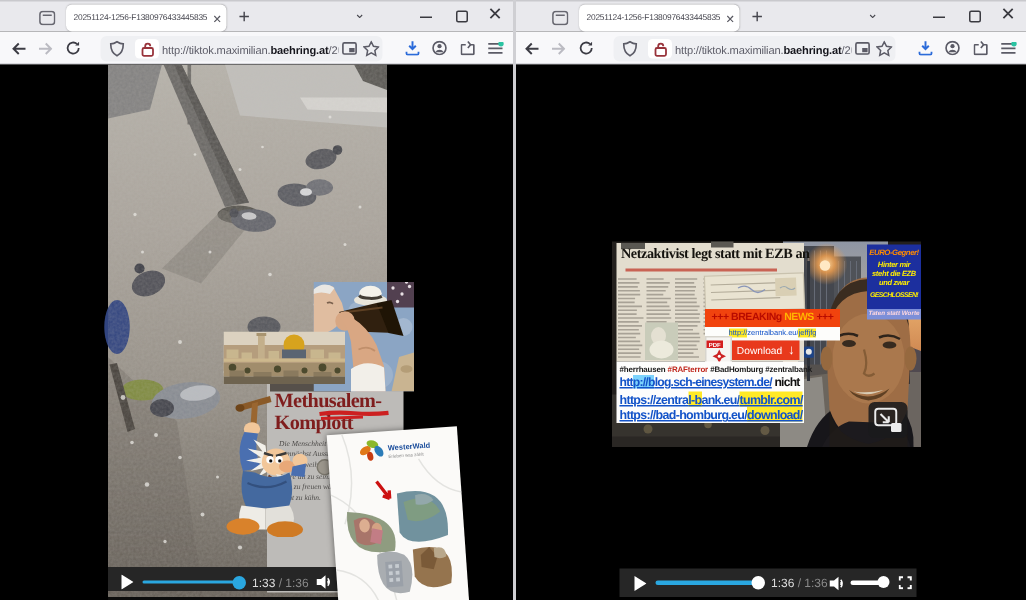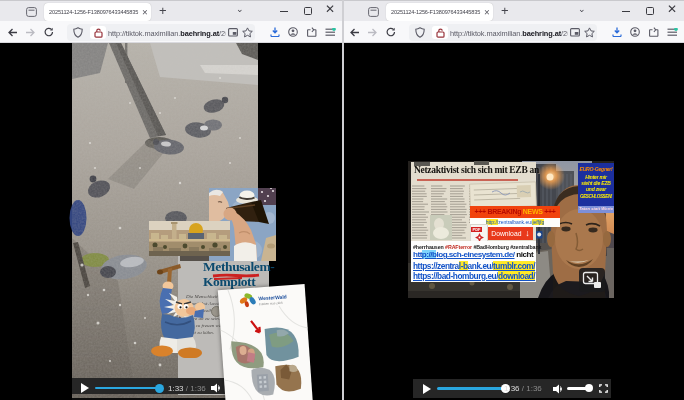--- a/index.html
+++ b/index.html
@@ -158,21 +158,21 @@
       <circle cx="95" cy="125" r="1"></circle>
           <circle cx="82" cy="222" r="1.6"></circle>
           <circle cx="104" cy="247" r="1.3"></circle>
     </g>
     <rect x="72" y="0" width="186" height="357" filter="url(#grain)" opacity="0.45"></rect>
         <rect x="72" y="355" width="186" height="2" fill="#0c0c0c"></rect>
    </svg>
 
    <div class="abs" style="left:178px;top:209px;width:91px;height:143px;background:#bdbbb8;">
      <div class="abs" style="left:2px;top:1px;width:54px;height:8px;background:#56504a"></div>
-     <div class="abs" style="left:5px;top:8px;width:90px;font-family:'Liberation Serif',serif;font-weight:bold;font-size:13.5px;letter-spacing:-0.4px;color:#0c4a6e;line-height:14.5px;margin-left:20px;">Methusalem-<br>Komplott</div>
+     <div class="abs" style="left:5px;top:8px;width:90px;font-family:'Liberation Serif',serif;font-weight:bold;font-size:13.5px;letter-spacing:-0.4px;color:#7f1d1d;line-height:14.5px;">Methusalem-<br>Komplott</div>
      <svg class="abs" style="left:34px;top:21px" width="50" height="8" viewBox="0 0 50 8">
           <path d="M1 3 Q 12 1.5 24 2.5 T 47 2.2" stroke="#cc2020" stroke-width="2.8" fill="none"></path>
           <path d="M2 6 L 30 5" stroke="#cc2020" stroke-width="2" fill="none"></path>
         </svg>
      <div class="abs" style="left:8px;top:41px;font-family:'Liberation Serif',serif;font-style:italic;font-size:5px;color:#4e4c4a;line-height:7.2px;">Die Menschheit wird<br>demnächst Aussicht<br>haben, zweihundert<br>Jahre alt zu sein.<br>Sich zu freuen wäre<br>nicht zu kühn.</div>
      <div class="abs" style="left:4px;top:134px;font-size:3.5px;color:#8a8782;">bestsellerverlag random</div>
    </div>
 
    <svg class="abs" style="left:209px;top:145px" width="67" height="73" viewBox="0 0 67 73">
      <rect width="67" height="73" fill="#8ba5c4"></rect>
@@ -590,28 +590,28 @@
      <div style="font-size:4.6px;font-weight:bold;font-style:italic;color:#ffee00;text-align:center;margin-top:1.5px;letter-spacing:-0.4px;">GESCHLOSSEN!</div>
    </div>
    <div class="abs" style="left:236px;top:163px;width:36px;height:6.5px;background:#7d8fd8;font-size:4.2px;font-weight:bold;font-style:italic;color:#ffd8e0;text-align:center;line-height:6.5px;">Taten statt Worte</div>
 
    <div class="abs" style="left:71px;top:336px;width:198px;height:19px;background:#262626;">
      <svg class="abs" style="left:9px;top:4.5px" width="9" height="10" viewBox="0 0 9 10">
           <polygon points="1,0 9,5 1,10" fill="#fff"></polygon>
         </svg>
      <div class="abs" style="left:24px;top:8.2px;width:68px;height:2.6px;background:#2aa7e0;border-radius:2px"></div>
      <div class="abs" style="left:88px;top:4.8px;width:9px;height:9px;border-radius:50%;background:#fff"></div>
-     <div class="abs" style="left:91px;top:5px;font-size:8px;color:#ddd;">1:36 <span style="color:#8a8a8a">/ 1:36</span></div>
+     <div class="abs" style="left:101px;top:5px;font-size:8px;color:#ddd;">1:36 <span style="color:#8a8a8a">/ 1:36</span></div>
      <svg class="abs" style="left:140px;top:4.5px" width="11" height="10" viewBox="0 0 11 10">
           <polygon points="0,3 3,3 6,0.5 6,9.5 3,7 0,7" fill="#fff"></polygon>
           <path d="M7.5 2.5 A4 4 0 0 1 7.5 7.5 M7.5 4 A2 2 0 0 1 7.5 6" stroke="#fff" stroke-width="1" fill="none"></path>
         </svg>
      <div class="abs" style="left:154px;top:8.2px;width:20px;height:2.6px;background:#fff;border-radius:2px"></div>
      <div class="abs" style="left:172px;top:4.8px;width:8px;height:8px;border-radius:50%;background:#fff"></div>
      <svg class="abs" style="left:186px;top:4.5px" width="9" height="9" viewBox="0 0 9 9">
           <path d="M0.8 3V0.8H3M6 0.8H8.2V3M8.2 6V8.2H6M3 8.2H0.8V6" stroke="#fff" stroke-width="1.3" fill="none"></path>
         </svg>
    </div>
 
-   <div class="abs" style="left:72px;top:122px;width:124px;font-family:'Liberation Serif',serif;font-weight:bold;font-size:9.5px;color:#15130f;letter-spacing:-0.3px;white-space:nowrap;">Netzaktivist sich sich mit EZB an</div>
+   <div class="abs" style="left:72px;top:122px;width:124px;font-family:'Liberation Serif',serif;font-weight:bold;font-size:9.5px;color:#15130f;letter-spacing:-0.3px;white-space:nowrap;">Netzaktivist legt statt mit EZB an</div>
   </div>
 </div>
 <div class="abs" style="left:342px;top:0;width:2px;height:400px;background:#cfcfd3"></div>
 
 </body></html>

